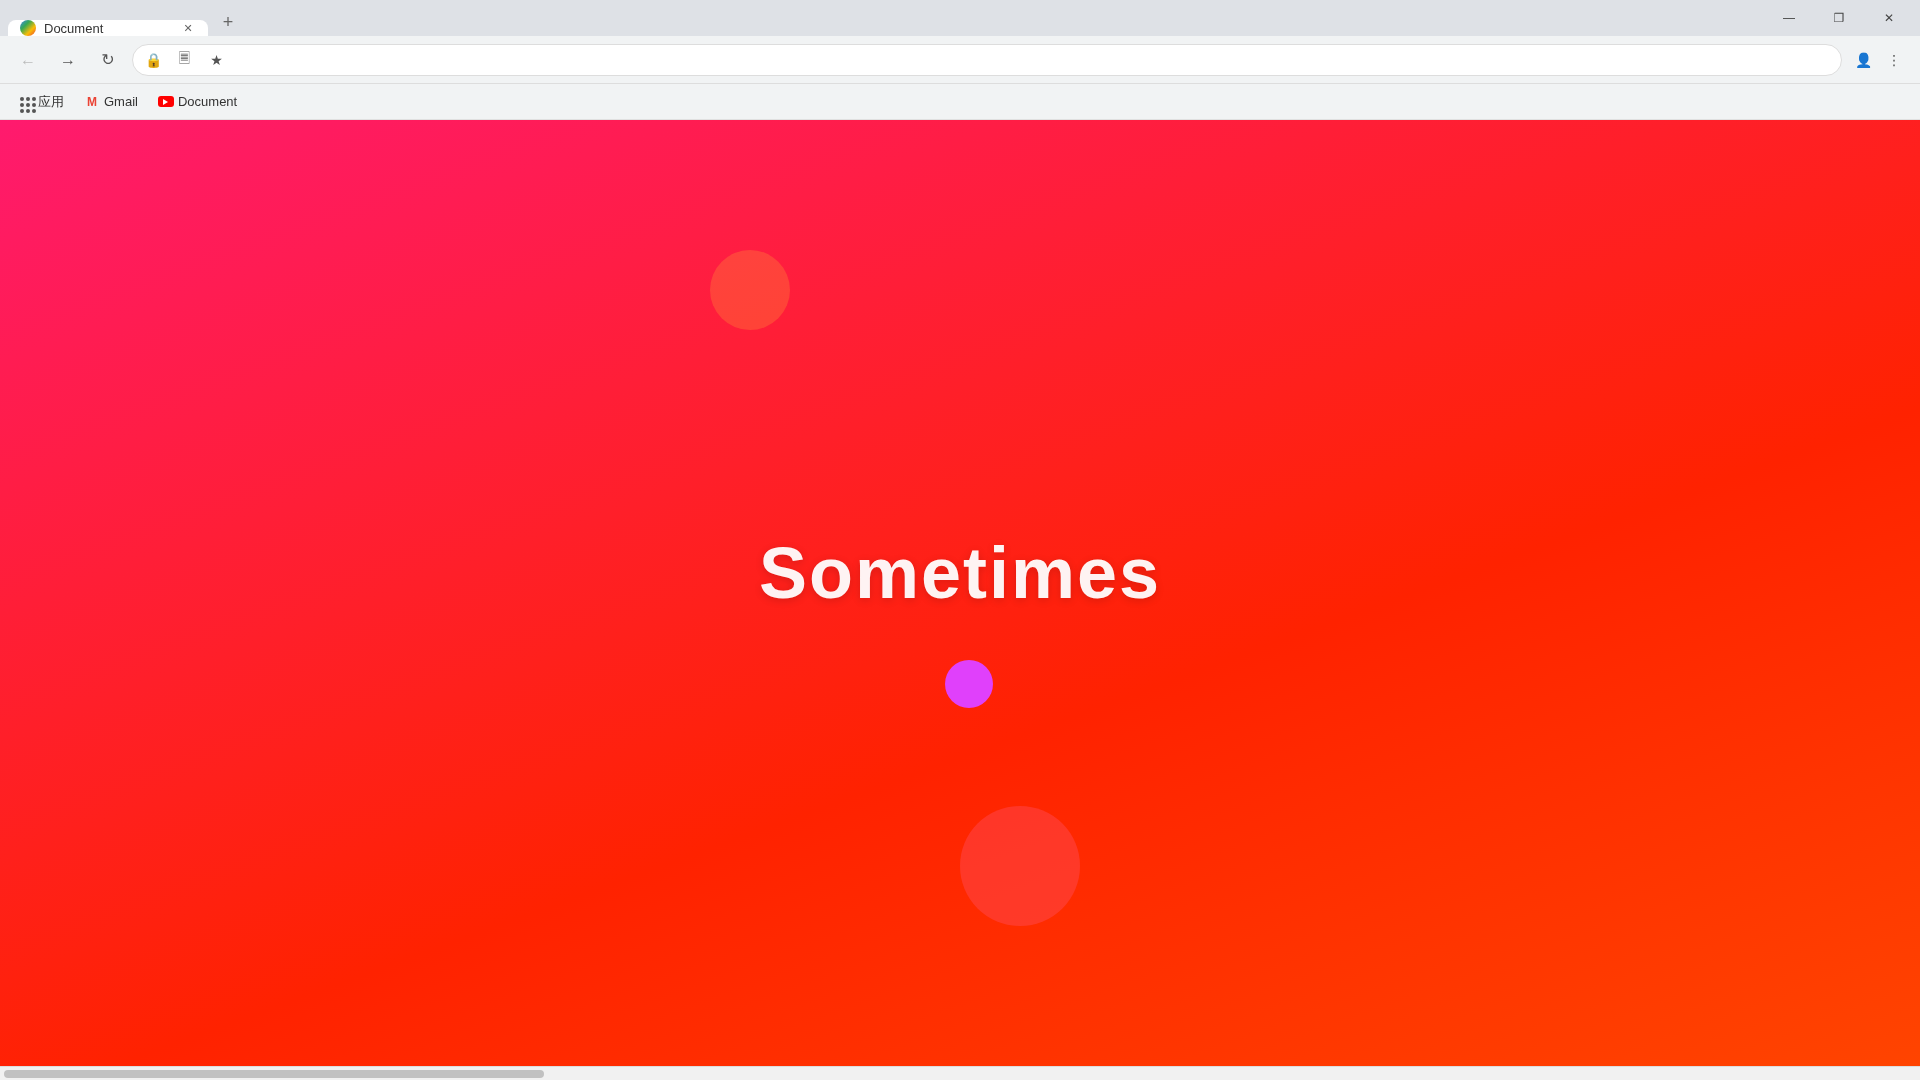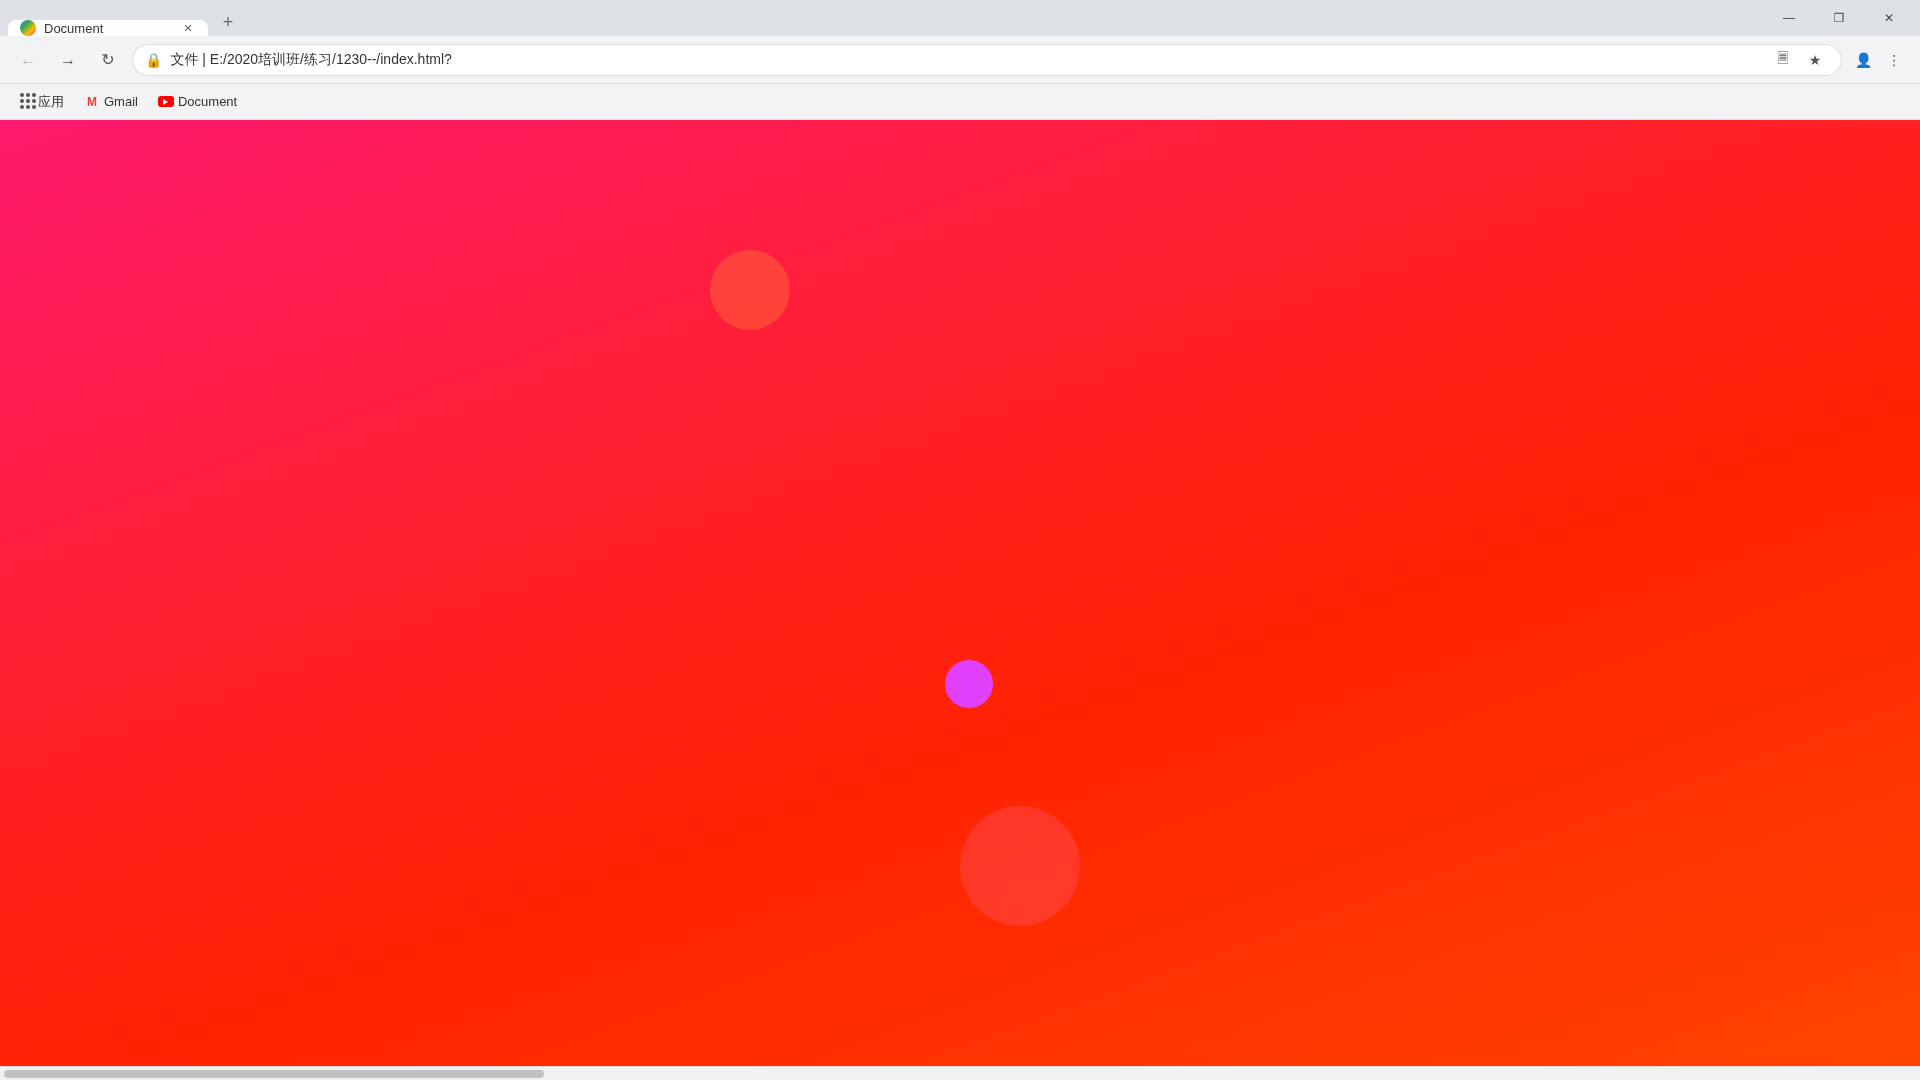--- a/index.html
+++ b/index.html
@@ -118,21 +118,21 @@
     .bookmarks-bar {
       height: 36px;
       background: #f1f3f4;
       display: flex;
       align-items: center;
       padding: 0 12px;
       gap: 4px;
       border-bottom: 1px solid #e0e0e0;
     }
     .apps-btn {
-      display: flex; align-items: flex-start; gap: 4px;
+      display: flex; align-items: flex-end; gap: 4px;
       padding: 4px 8px;
       border-radius: 4px;
       font-size: 13px;
       color: #333;
       cursor: pointer;
     }
     .apps-grid {
       display: grid; grid-template-columns: repeat(3,4px); gap: 2px;
       width: 14px; height: 14px;
     }
@@ -266,21 +266,20 @@
     </div>
   </div>
 
   <div class="nav-bar">
     <div class="nav-icon-btn disabled" title="Back">←</div>
     <div class="nav-icon-btn" title="Forward">→</div>
     <div class="nav-icon-btn" title="Refresh">↻</div>
 
     <div class="address-bar">
       <span class="address-lock">🔒</span>
-      <span class="address-text">文件 | E:/2020培训班/练习/1230--/index.html?</span>
       <div class="address-right-icons">
         <div class="addr-icon-btn">🗏</div>
         <div class="addr-icon-btn">★</div>
       </div>
     </div>
 
     <div class="browser-right-icons">
       <div class="addr-icon-btn">👤</div>
       <div class="addr-icon-btn">⋮</div>
     </div>
@@ -316,20 +315,21 @@
       <span>Document</span>
     </div>
   </div>
 
   <div class="page-content">
 
     <div class="deco-circle" style="width:80px;height:80px;background:rgba(255,180,50,0.25);top:130px;left:710px;"></div>
     <div class="deco-circle" style="width:120px;height:120px;background:rgba(255,80,100,0.4);bottom:140px;left:960px;"></div>
     <div class="deco-circle" style="width:48px;height:48px;background:#e040fb;top:540px;left:945px;"></div>
 
+    <h1 class="page-heading">Sometimes</h1>
 
 
   </div>
 
   <div class="scrollbar-area">
     <div class="scrollbar-thumb"></div>
   </div>
 
 </div>
 

